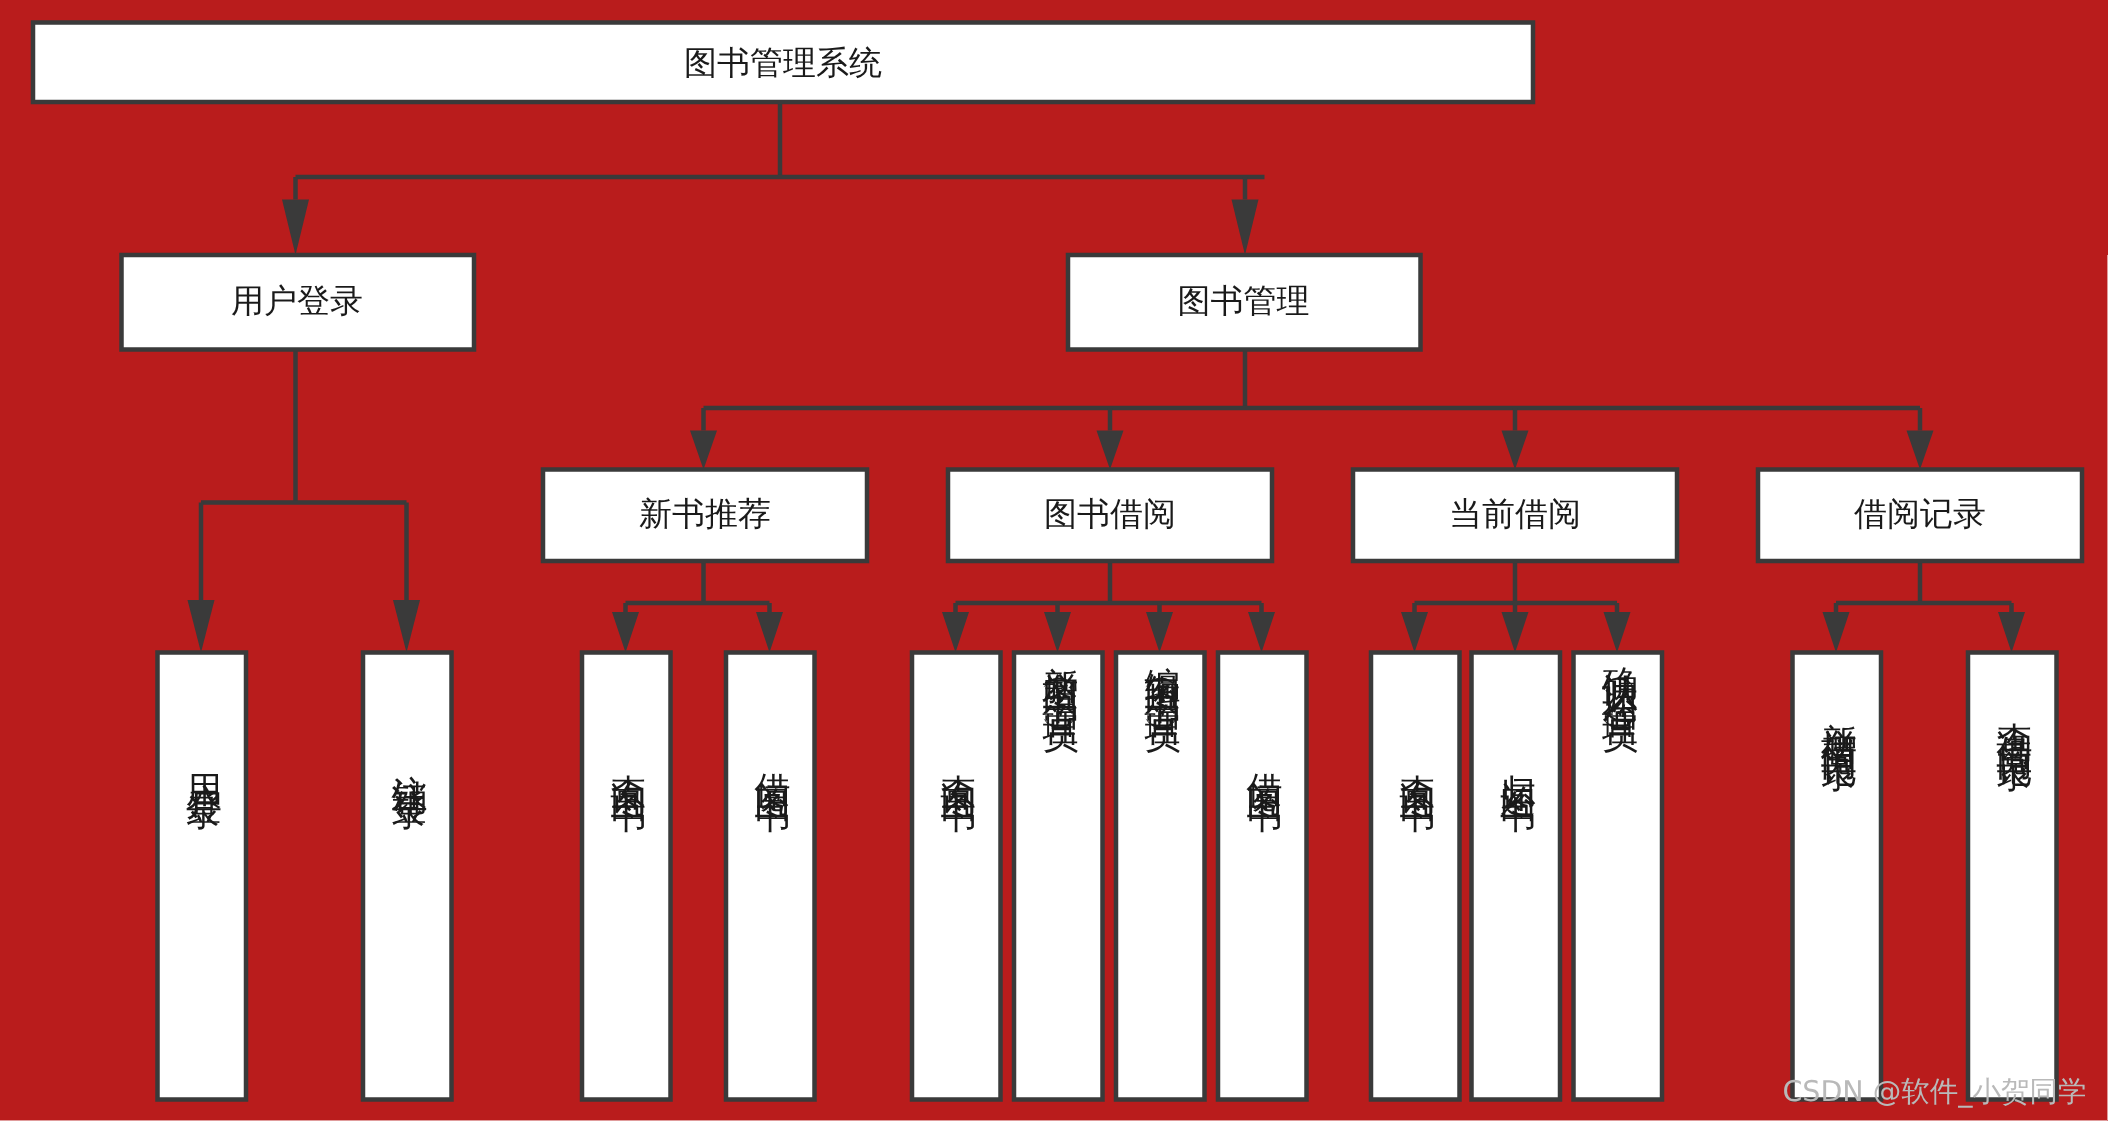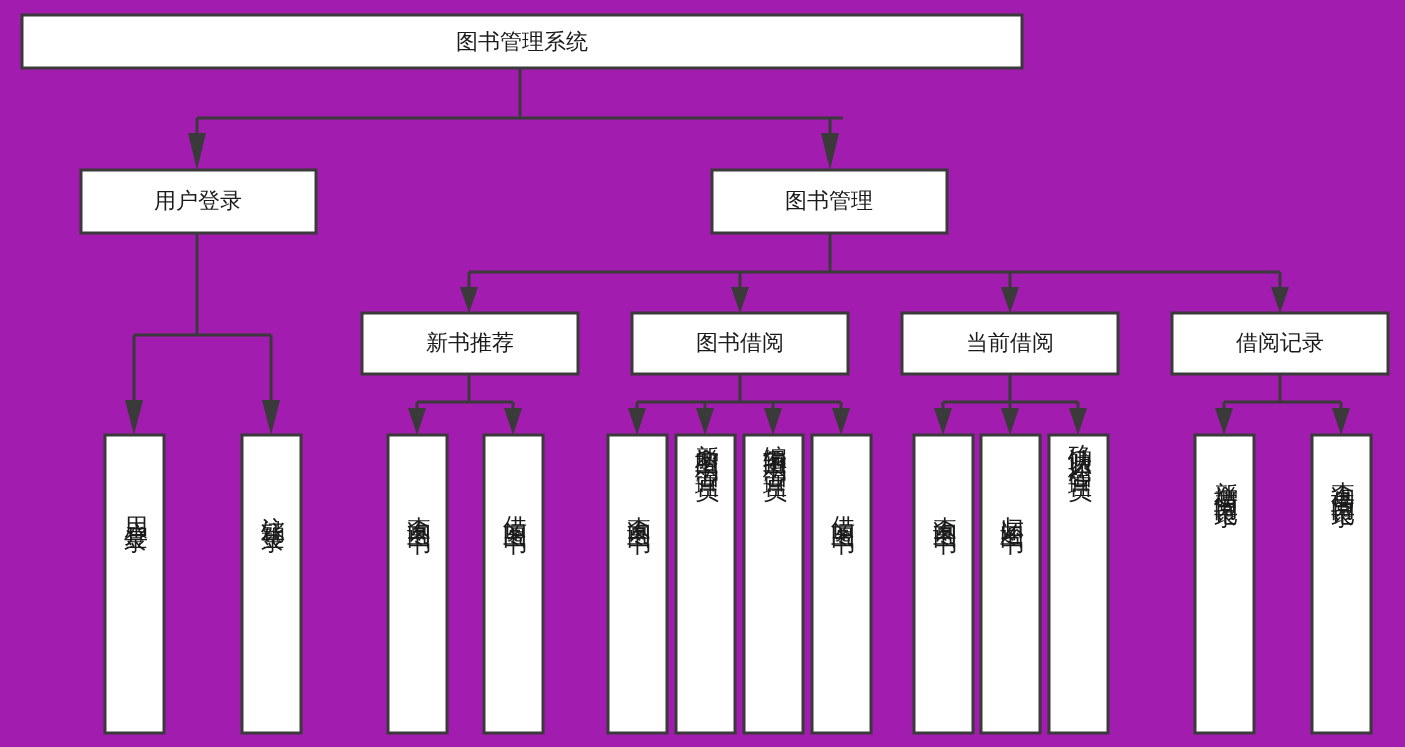--- a/index.html
+++ b/index.html
@@ -8,21 +8,21 @@
     padding: 0;
     background: #ffffff;
   }
   body {
     font-family: "DejaVu Sans", "Liberation Sans", sans-serif;
   }
   #diagram-root {
     position: relative;
     width: 1405px;
     height: 747px;
-    background: #a21caf;
+    background: #b91c1c;
     overflow: hidden;
   }
   svg.diagram-canvas {
     position: absolute;
     left: 0;
     top: 0;
     width: 1405px;
     height: 747px;
     display: block;
   }
@@ -241,14 +241,15 @@
       <text class="node-label-v" x="1226" y="477">新增借阅记录</text>
     </g>
 
     <g>
       <rect class="node-box" x="1312" y="435" width="59" height="298"></rect>
       <text class="node-label-v" x="1343" y="477">查询借阅记录</text>
     </g>
 
   </svg>
 
+  <div class="watermark-text">CSDN @软件_小贺同学</div>
 
 </div>
 
 </body></html>

